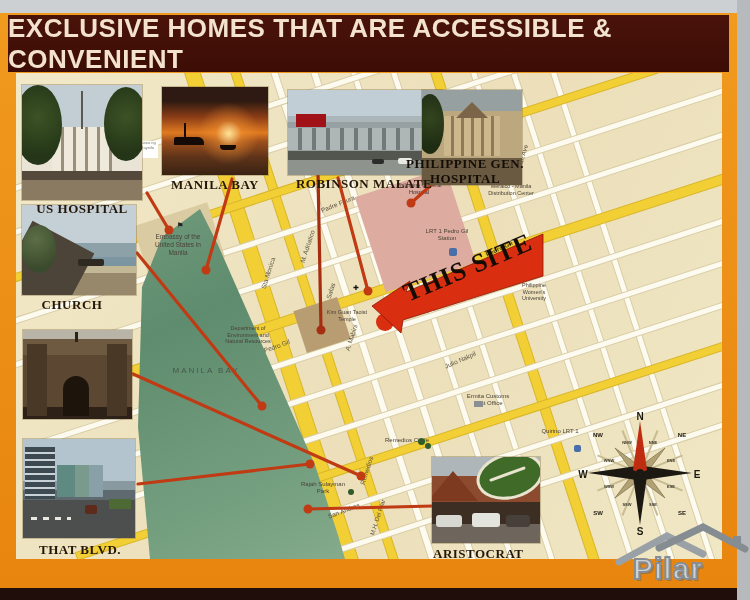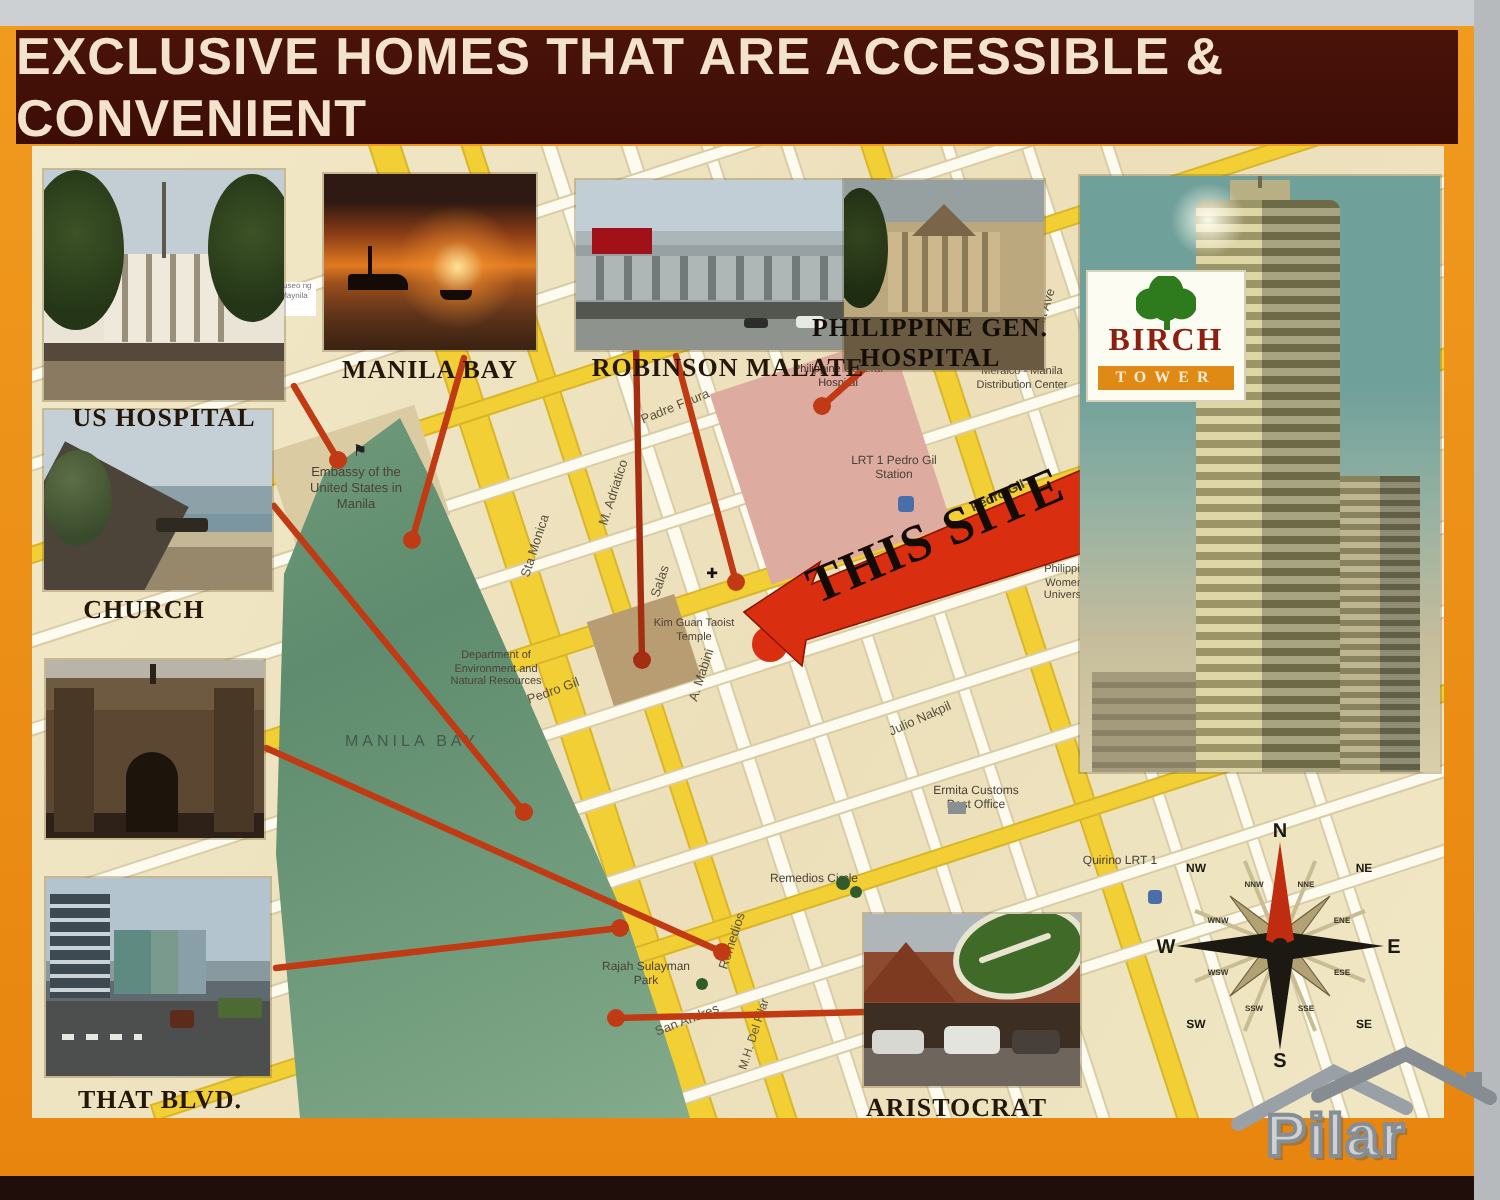--- a/index.html
+++ b/index.html
@@ -181,36 +181,20 @@
     <div class="pp" style="left:110px;top:68px;width:14px;height:6px;background:#e8e8e4;border-radius:2px;"></div>
     <div class="pp" style="left:84px;top:69px;width:12px;height:5px;background:#2c2c2c;border-radius:2px;"></div>
   </div>
 
   <div class="photo" style="left:406px;top:17px;width:100px;height:95px;background:linear-gradient(#97a0a0 0 22%,#bca87e 22% 72%,#6b5a42 72% 100%);">
     <div class="pp" style="left:22px;top:26px;width:56px;height:40px;background:repeating-linear-gradient(90deg,#cdb88e 0 7px,#8d7a57 7px 10px);"></div>
     <div class="pp" style="left:34px;top:12px;width:32px;height:16px;background:#7a6548;clip-path:polygon(50% 0,100% 100%,0 100%);"></div>
     <div class="pp" style="left:-6px;top:4px;width:28px;height:60px;background:radial-gradient(circle at 50% 40%,#33451f,#1e2c12 75%);border-radius:50%;"></div>
   </div>
 
-  <div class="photo" style="left:524px;top:15px;width:180px;height:298px;background:linear-gradient(180deg,#6fa09a 0 35%,#94b1a2 55%,#c6bd9c 78%,#dacfaa 100%);">
-    <div class="pp" style="left:75px;top:2px;width:30px;height:14px;background:#b8b084;"></div>
-    <div class="pp" style="left:89px;top:-4px;width:2px;height:10px;background:#6a6a50;"></div>
-    <div class="pp" style="left:58px;top:12px;width:72px;height:286px;border-radius:5px 5px 0 0;background:linear-gradient(90deg,#d5ca92 0 46%,#8f8a62 46% 100%);"></div>
-    <div class="pp" style="left:58px;top:12px;width:72px;height:286px;border-radius:5px 5px 0 0;background:repeating-linear-gradient(180deg,rgba(45,45,22,.34) 0 4px,rgba(255,255,235,.22) 4px 8px);"></div>
-    <div class="pp" style="left:42px;top:0px;width:44px;height:44px;background:radial-gradient(circle,rgba(255,255,240,.95),rgba(255,255,240,0) 60%);"></div>
-    <div class="pp" style="left:130px;top:150px;width:40px;height:148px;background:linear-gradient(90deg,#b0a67c 0 50%,#77745a 50% 100%);"></div>
-    <div class="pp" style="left:130px;top:150px;width:40px;height:148px;background:repeating-linear-gradient(180deg,rgba(45,45,22,.3) 0 3px,rgba(255,255,235,.18) 3px 6px);"></div>
-    <div class="pp" style="left:6px;top:248px;width:52px;height:50px;background:repeating-linear-gradient(180deg,#a39b7c 0 5px,#8a8268 5px 8px);"></div>
-    <div class="pp" id="birch-logo">
-      <div class="pp" style="left:24px;top:2px;width:30px;height:24px;background:radial-gradient(circle at 50% 32%,#2e7b1d 0 38%,transparent 40%),radial-gradient(circle at 24% 58%,#2e7b1d 0 28%,transparent 30%),radial-gradient(circle at 76% 58%,#2e7b1d 0 28%,transparent 30%),radial-gradient(circle at 50% 66%,#2e7b1d 0 30%,transparent 32%);"></div>
-      <div class="pp" style="left:38px;top:20px;width:3px;height:9px;background:#2e7b1d;"></div>
-      <div id="birch-name">BIRCH</div>
-      <div id="birch-bar">TOWER</div>
-    </div>
-  </div>
 
   <div class="photo" style="left:6px;top:132px;width:114px;height:90px;background:linear-gradient(#c5d0d6 0 42%,#8da2a8 42% 58%,#7b96a0 58% 68%,#c3b896 68% 76%,#97876b 76% 100%);">
     <div class="pp" style="left:-10px;top:28px;width:70px;height:70px;background:#4c4438;transform:rotate(28deg);"></div>
     <div class="pp" style="left:0;top:20px;width:34px;height:48px;background:radial-gradient(circle at 40% 30%,#5c6e46,#3a4a2c 75%);border-radius:50%;"></div>
     <div class="pp" style="left:56px;top:54px;width:26px;height:7px;background:#2e2a22;border-radius:2px;"></div>
   </div>
 
   <div class="photo" style="left:7px;top:257px;width:109px;height:89px;background:linear-gradient(#b9b4a8 0 10%,#6e5a40 10% 28%,#5c4832 28% 86%,#2e2218 86% 100%);">
     <div class="pp" style="left:40px;top:46px;width:26px;height:40px;background:#1d140c;border-radius:13px 13px 0 0;"></div>
     <div class="pp" style="left:4px;top:14px;width:20px;height:72px;background:#4a3826;"></div>

